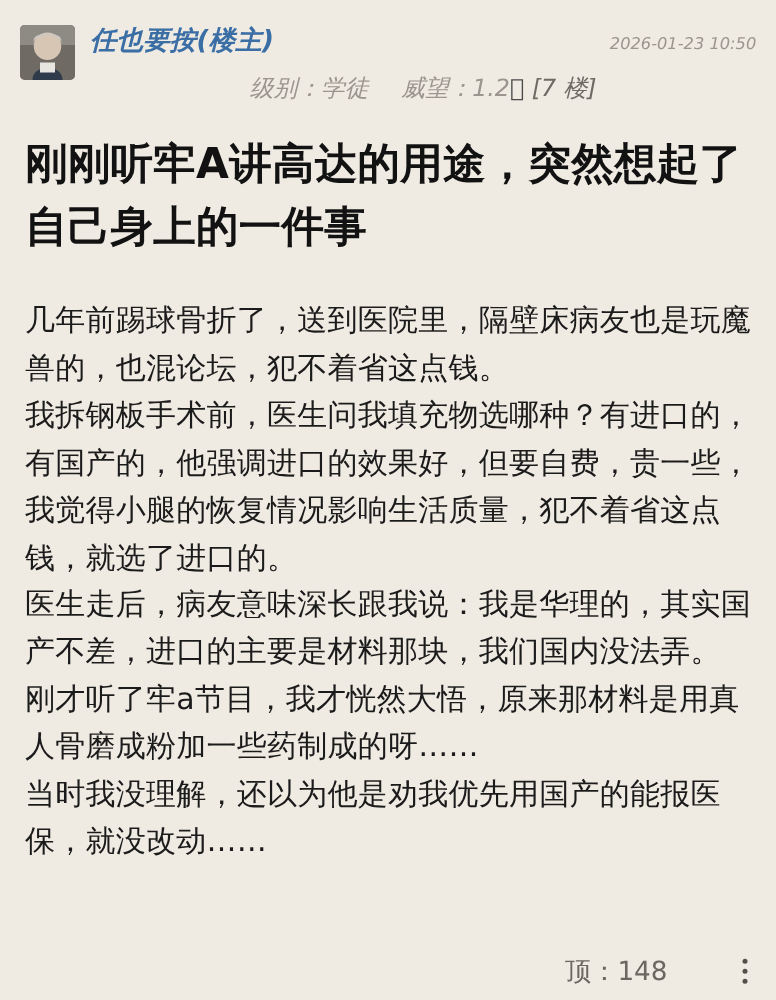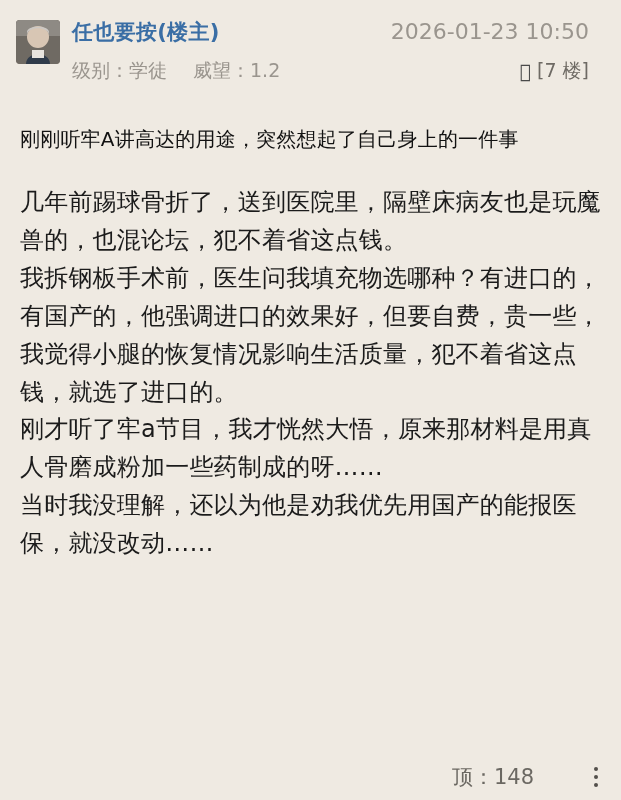--- a/index.html
+++ b/index.html
@@ -18,22 +18,23 @@
     width: 621px;
     height: 800px;
     background: #efeae2;
     box-sizing: border-box;
   }
 
   
   .post-header {
     display: flex;
     align-items: flex-start;
-    padding: 18px 32px 6px 16px;
-    box-sizing: border-box;
+    padding: 18px 16px 6px 16px;
+    box-sizing: border-box;
+    font-style: italic;
   }
   .avatar {
     width: 44px;
     height: 44px;
     border-radius: 4px;
     overflow: hidden;
     flex: 0 0 44px;
     background: #8c8276;
     margin-top: 2px;
   }
@@ -50,28 +51,28 @@
   }
   .username {
     color: #3a6ea5;
     font-size: 21px;
     font-weight: bold;
     letter-spacing: 0.3px;
     white-space: nowrap;
   }
   .timestamp {
     color: #9a958e;
-    font-size: 22px;
+    font-size: 13px;
     white-space: nowrap;
     padding-left: 8px;
   }
   .header-row2 {
     display: flex;
     align-items: center;
-    justify-content: space-between;
+    justify-content: center;
     margin-top: 12px;
     color: #9a958e;
     font-size: 19px;
   }
   .meta-left {
     display: flex;
     align-items: baseline;
     white-space: nowrap;
   }
   .meta-item { margin-right: 26px; }
@@ -91,24 +92,24 @@
     color: #4a4a4a;
   }
 
   
   .post-body {
     padding: 14px 20px 0 20px;
     box-sizing: border-box;
   }
   .post-title {
     color: #121212;
-    font-size: 20px;
-    font-weight: normal;
+    font-size: 34px;
+    font-weight: bold;
     line-height: 1.5;
-    margin: 20px 0 0 0;
+    margin: 2px 0 0 0;
     letter-spacing: 0.2px;
   }
   .post-content {
     margin-top: 30px;
     color: #1b1b1b;
     font-size: 24px;
     line-height: 1.58;
     letter-spacing: 0.2px;
   }
   .post-content p {
@@ -191,20 +192,21 @@
     </div>
 
   </div>
 
   <div class="post-body">
     <h1 class="post-title">刚刚听牢A讲高达的用途，突然想起了自己身上的一件事</h1>
 
     <div class="post-content">
       <p>几年前踢球骨折了，送到医院里，隔壁床病友也是玩魔兽的，也混论坛，犯不着省这点钱。</p>
       <p>我拆钢板手术前，医生问我填充物选哪种？有进口的，有国产的，他强调进口的效果好，但要自费，贵一些，我觉得小腿的恢复情况影响生活质量，犯不着省这点钱，就选了进口的。</p>
+      <p>医生走后，病友意味深长跟我说：我是华理的，其实国产不差，进口的主要是材料那块，我们国内没法弄。</p>
       <p>刚才听了牢a节目，我才恍然大悟，原来那材料是用真人骨磨成粉加一些药制成的呀……</p>
       <p>当时我没理解，还以为他是劝我优先用国产的能报医保，就没改动……</p>
     </div>
   </div>
 
   <div class="post-footer">
     <div class="ding-label">顶：148</div>
     <div class="more-dots">
       <span></span>
         <span></span>

